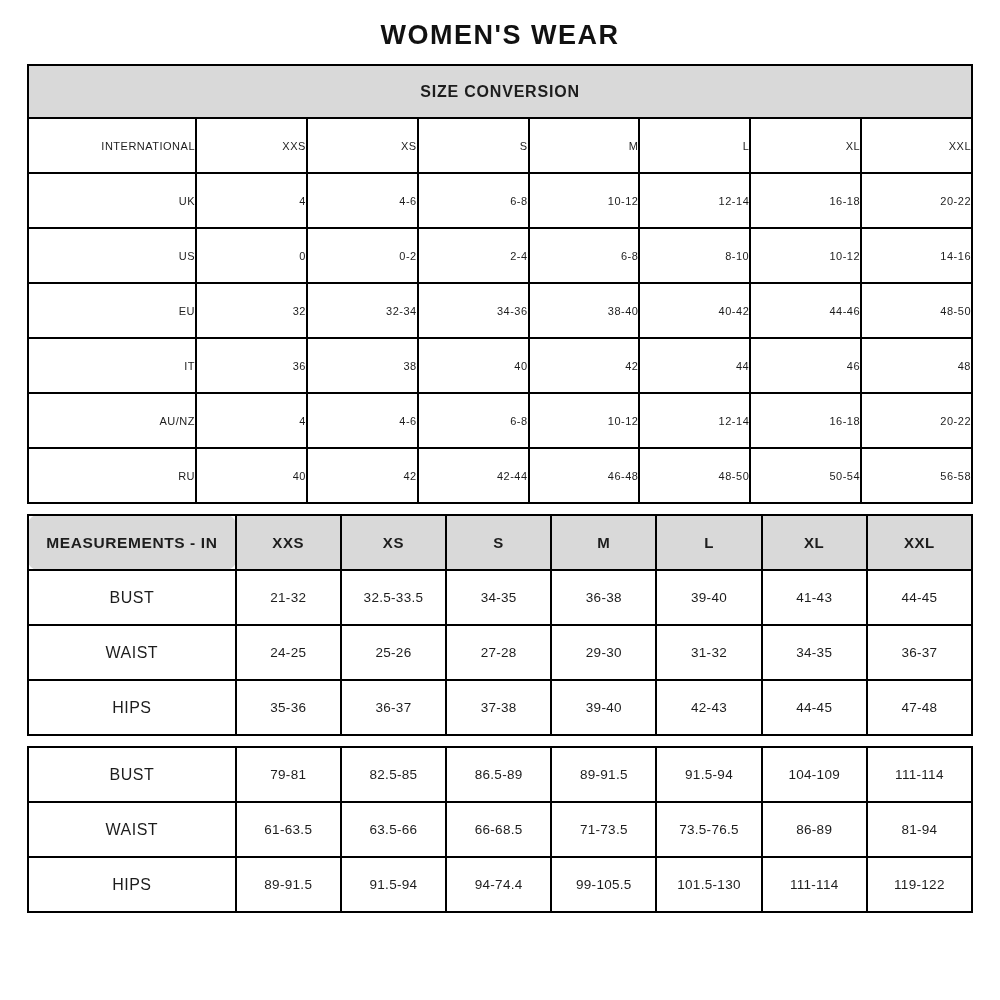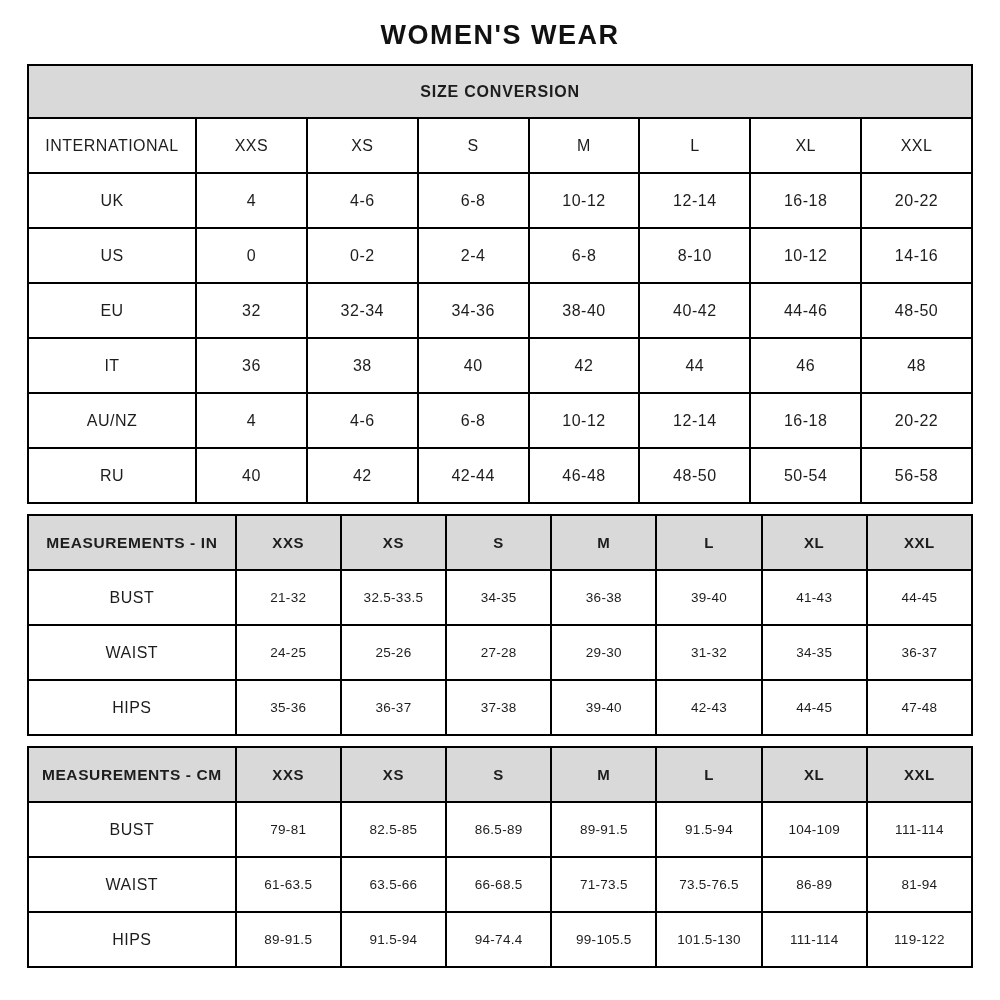--- a/index.html
+++ b/index.html
@@ -40,38 +40,39 @@
   
   .t1 .title-cell{
     height:51px;
     background:var(--header-bg);
     font-size:16px;
     font-weight:bold;
     letter-spacing:0.8px;
   }
   .t1 td{
     height:53px;
-    font-size:16px;
+    font-size:11px;
     letter-spacing:0.5px;
     font-weight:normal;
+    text-align:right;
   }
   .t1 col.label-col{width:17.8%;}
   
   .tm td{
     height:53px;
     font-size:13.5px;
     letter-spacing:0.3px;
   }
   .tm tr.hdr-row td{
     background:var(--header-bg);
     font-weight:bold;
     font-size:15px;
     letter-spacing:0.6px;
   }
-  .tm td:first-child{font-size:16px;letter-spacing:0.5px;}
+  .tm td:first-child{font-size:16px;letter-spacing:0.5px;border-radius:10px;}
   .tm tr.hdr-row td:first-child{font-size:15.5px;}
   .tm col.label-col{width:22%;}
 </style>
 </head>
 <body>
 
 <div class="page">
 
   <h1 class="page-title">WOMEN'S WEAR</h1>
 
@@ -225,30 +226,20 @@
       <col class="label-col">
         <col>
         <col>
         <col>
         <col>
         <col>
         <col>
         <col>
     </colgroup>
     <tbody>
-        <tr class="hdr-row">
-          <td>MEASUREMENTS - CM</td>
-          <td>XXS</td>
-          <td>XS</td>
-          <td>S</td>
-          <td>M</td>
-          <td>L</td>
-          <td>XL</td>
-          <td>XXL</td>
-        </tr>
         <tr>
           <td>BUST</td>
           <td>79-81</td>
           <td>82.5-85</td>
           <td>86.5-89</td>
           <td>89-91.5</td>
           <td>91.5-94</td>
           <td>104-109</td>
           <td>111-114</td>
         </tr>

